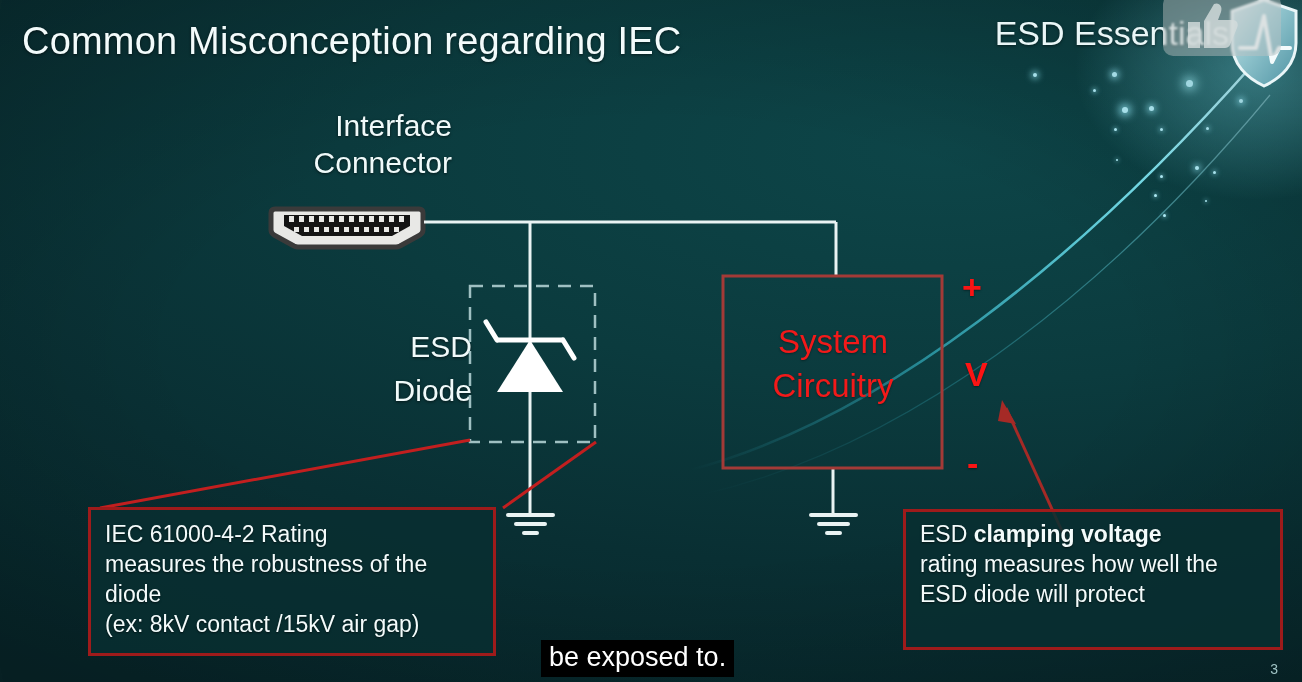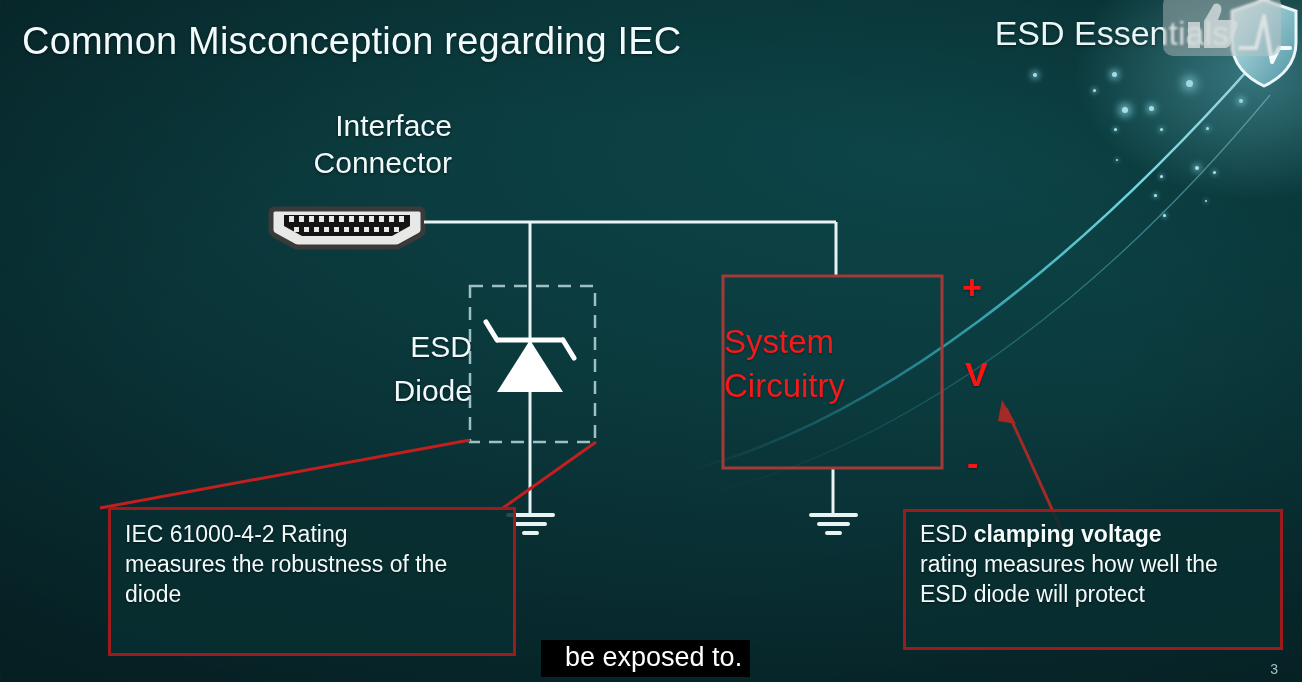--- a/index.html
+++ b/index.html
@@ -94,20 +94,21 @@
     left: 268px; top: 206px;
     width: 158px; height: 44px;
   }
   
   #circuit { position: absolute; left: 0; top: 0; }
   
   #system-box-label {
     position: absolute;
     left: 724px; top: 320px;
     width: 218px;
+    text-align: center;
     color: #f21a1a;
     font-size: 33px;
     line-height: 1.32;
     text-shadow: 0 1px 2px rgba(0,0,0,.35);
   }
   
   .polarity {
     position: absolute;
     color: #fb1414;
     font-weight: bold;
@@ -120,41 +121,41 @@
   .callout {
     position: absolute;
     border: 3px solid #9e1b1b;
     background: rgba(8,46,49,0.86);
     color: #f3fbfb;
     line-height: 1.30;
     text-shadow: 0 1px 2px rgba(0,0,0,.6);
     box-sizing: border-box;
   }
   #callout-left {
-    left: 108px; top: 507px;
+    left: 88px; top: 507px;
     width: 408px; height: 149px;
     padding: 10px 0 0 14px;
     font-size: 23px;
   }
   #callout-right {
     left: 903px; top: 509px;
     width: 380px; height: 141px;
     padding: 8px 0 0 14px;
     font-size: 23px;
   }
   .callout div { white-space: nowrap; }
   .bold { font-weight: bold; }
   
   #caption {
     position: absolute;
     left: 541px; top: 640px;
     background: #000;
     color: #fff;
     font-size: 27px;
-    padding: 2px 8px 4px 24px;
+    padding: 2px 8px 4px 8px;
     white-space: nowrap;
   }
   
   #page-number {
     position: absolute;
     right: 24px; bottom: 5px;
     color: #9fc3c4;
     font-size: 14px;
   }
 </style>
@@ -314,20 +315,21 @@
   </div>
 
   <div class="polarity" id="polarity-plus">+</div>
   <div class="polarity" id="polarity-v">V</div>
   <div class="polarity" id="polarity-minus">-</div>
 
   <div class="callout" id="callout-left">
     <div>IEC 61000-4-2 Rating</div>
     <div>measures the robustness of the</div>
     <div>diode</div>
+    <div>(ex: 8kV contact /15kV air gap)</div>
   </div>
 
   <div class="callout" id="callout-right">
     <div><span>ESD </span><span class="bold">clamping voltage</span></div>
     <div>rating measures how well the</div>
     <div>ESD diode will protect</div>
   </div>
 
   <div id="caption">be exposed to.</div>
   <div id="page-number">3</div>

